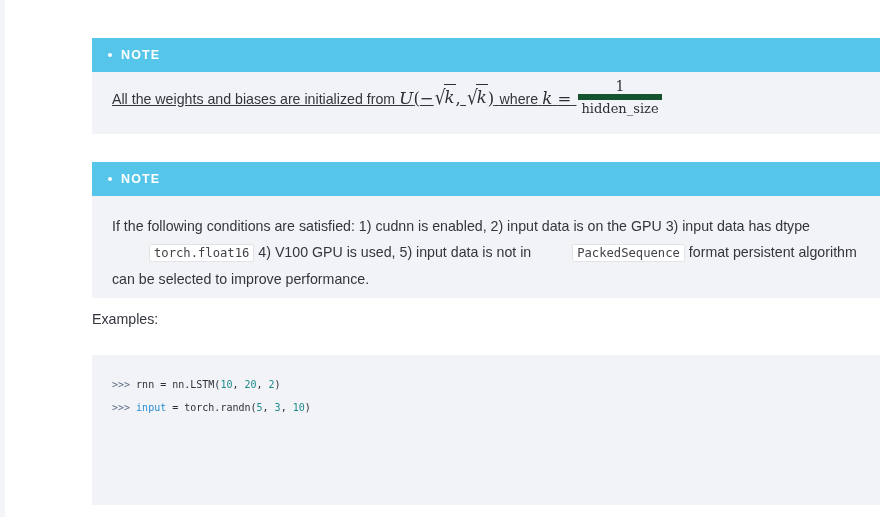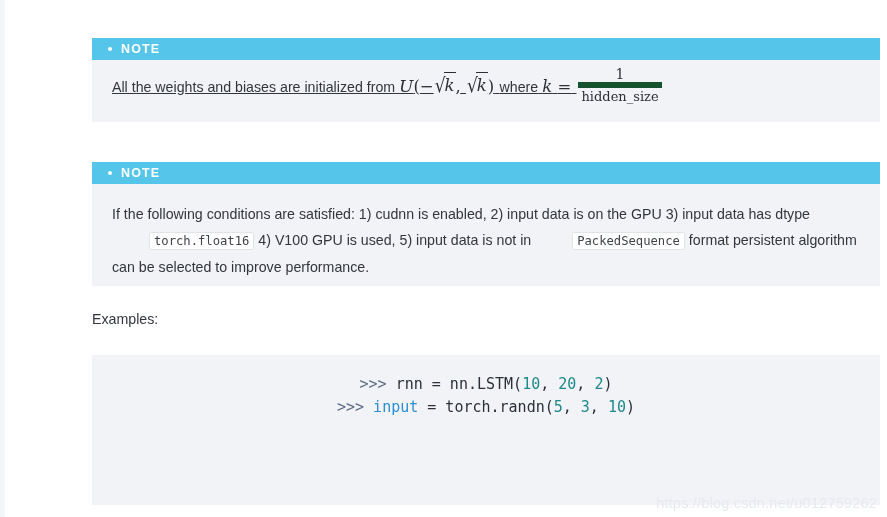--- a/index.html
+++ b/index.html
@@ -38,21 +38,21 @@
 
   
   .note {
     position: absolute;
     left: 92px;
     width: 788px;
   }
   .note-header {
     background: #55c6ea;
     color: #ffffff;
-    height: 22px;
+    height: 34px;
     line-height: 26px;
     padding: 0 0 0 16px;
     font-size: 12.5px;
     font-weight: bold;
     letter-spacing: 1.1px;
     display: flex;
     align-items: center;
     box-sizing: border-box;
   }
   .note-bullet {
@@ -163,25 +163,24 @@
   .code-block {
     position: absolute;
     left: 92px;
     top: 355px;
     width: 788px;
     height: 150px;
     background: #f2f3f7;
     box-sizing: border-box;
     padding: 18px 20px 18px 20px;
     font-family: "DejaVu Sans Mono", "Liberation Mono", monospace;
-    font-size: 15px;
+    font-size: 10px;
     line-height: 23px;
     color: #2b3038;
     overflow: hidden;
-    text-align: center;
   }
   .code-line { white-space: pre; }
   .tok-prompt  { color: #5a6d86; }
   .tok-num     { color: #1f8a8a; }
   .tok-kw      { color: #2b8fd4; }
   .tok-plain   { color: #2b3038; }
 
   
   .watermark {
     position: absolute;
@@ -227,16 +226,15 @@
       <div class="note-body"><span>If the following conditions are satisfied: 1) cudnn is enabled, 2) input data is on the GPU 3) input data has dtype </span><code class="inline">torch.float16</code><span> 4) V100 GPU is used, 5) input data is not in </span><code class="inline">PackedSequence</code><span> format persistent algorithm can be selected to improve performance.</span></div>
     </div>
 
     <div class="examples-label">Examples:</div>
 
     <div class="code-block" id="code-block">
         <div class="code-line"><span class="tok-prompt">&gt;&gt;&gt; </span><span class="tok-plain">rnn = nn.LSTM(</span><span class="tok-num">10</span><span class="tok-plain">, </span><span class="tok-num">20</span><span class="tok-plain">, </span><span class="tok-num">2</span><span class="tok-plain">)</span></div>
         <div class="code-line"><span class="tok-prompt">&gt;&gt;&gt; </span><span class="tok-kw">input</span><span class="tok-plain"> = torch.randn(</span><span class="tok-num">5</span><span class="tok-plain">, </span><span class="tok-num">3</span><span class="tok-plain">, </span><span class="tok-num">10</span><span class="tok-plain">)</span></div>
       </div>
 
-    <div class="watermark">https://blog.csdn.net/u012759262</div>
 
   </div>
 </div>
 
 </body></html>

